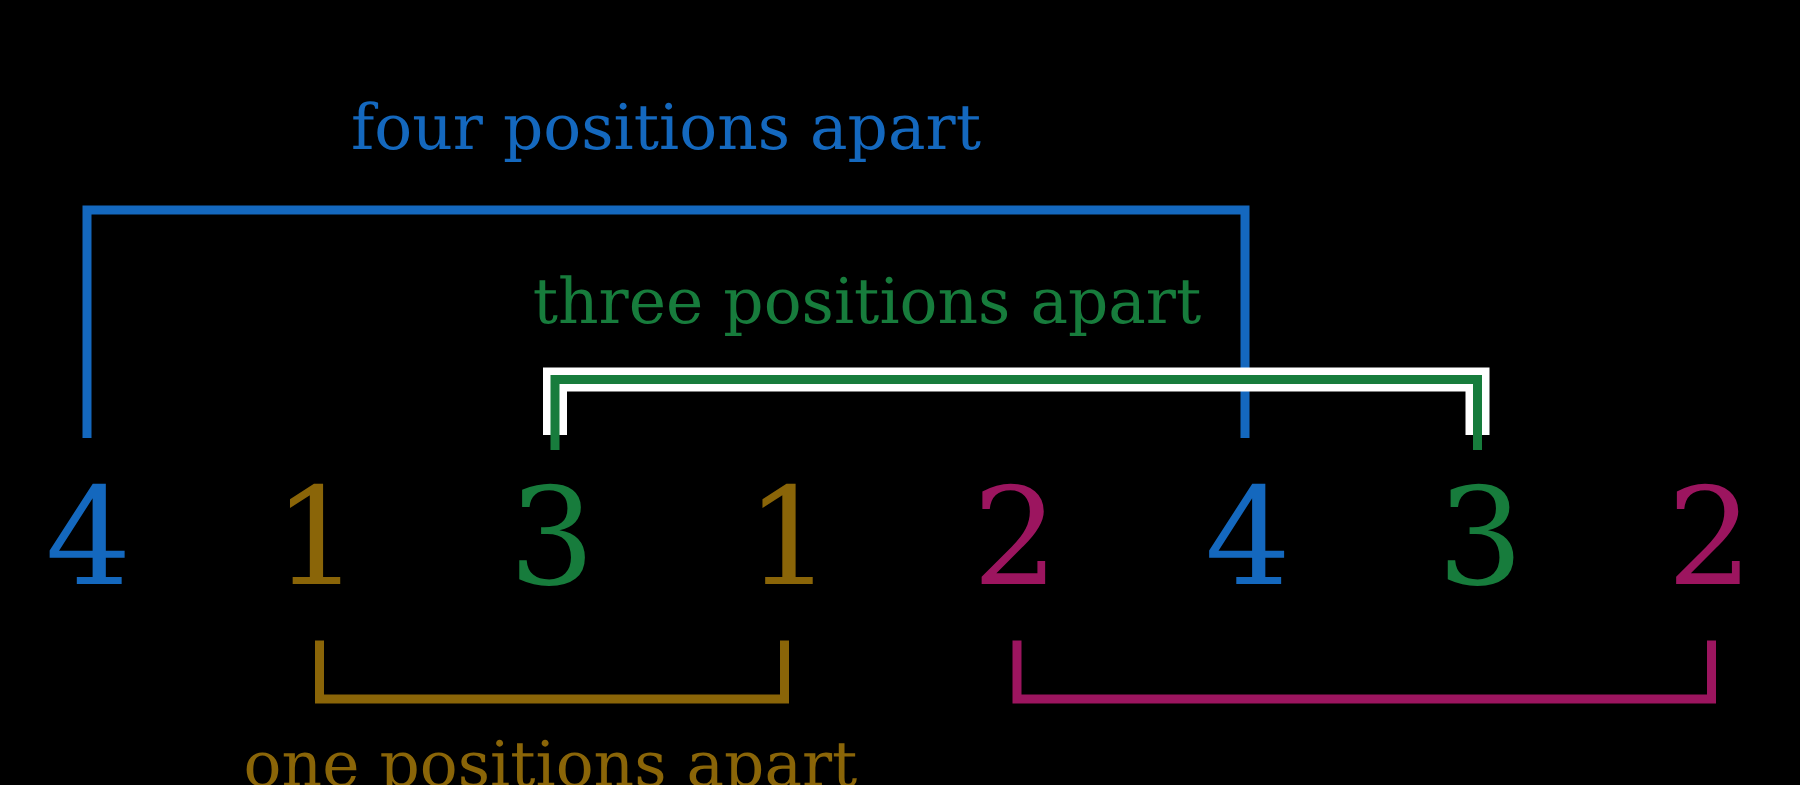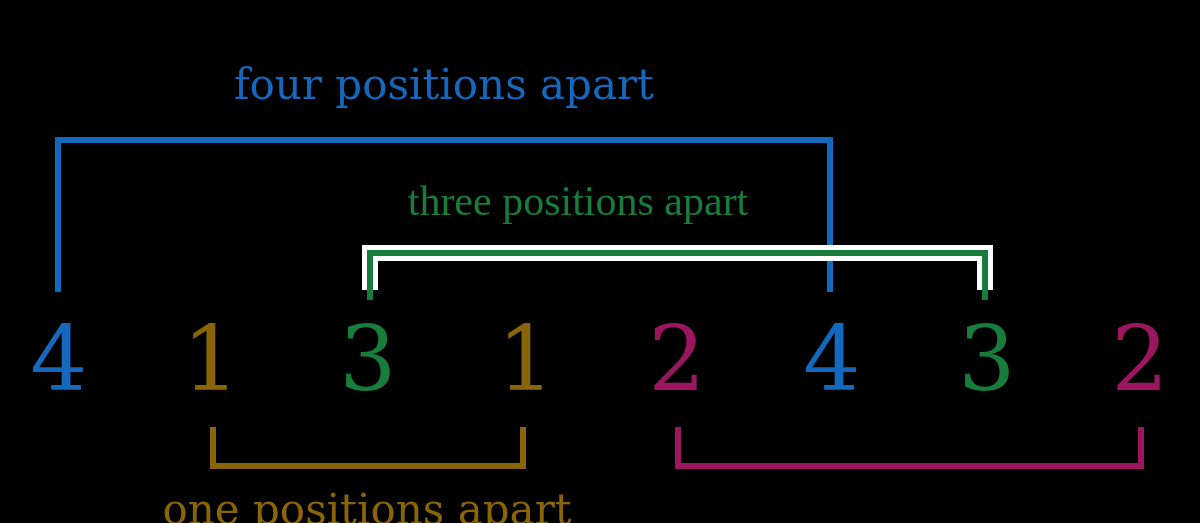--- a/index.html
+++ b/index.html
@@ -50,21 +50,21 @@
 
     <path d="M370 258 L370 211 L985 211 L985 258" fill="none" stroke-width="6" stroke-linejoin="miter" stroke-linecap="butt" stroke="#177C3C"></path>
 
     <path d="M213 385 L213 424 L523 424 L523 385" fill="none" stroke-width="6" stroke-linejoin="miter" stroke-linecap="butt" stroke="#8A6508"></path>
 
     <path d="M678 385 L678 424 L1141 424 L1141 385" fill="none" stroke-width="6" stroke-linejoin="miter" stroke-linecap="butt" stroke="#9C155F"></path>
   </svg>
 
   <div class="caption" style="left: 444px; top: 22px; color: rgb(20, 104, 190);">four positions apart</div>
 
-  <div class="caption" style="left: 578px; top: 138px; color: rgb(23, 124, 60); font-family: Liberation Serif, serif;">three positions apart</div>
+  <div class="caption" style="left: 578px; top: 138px; color: rgb(23, 124, 60);">three positions apart</div>
 
   <div class="caption" style="left: 367px; top: 447px; color: rgb(138, 101, 8);">one positions apart</div>
 
 
   <span class="num" style="left: 59px; color: rgb(20, 104, 190);">4</span>
   <span class="num" style="left: 211px; color: rgb(138, 101, 8);">1</span>
   <span class="num" style="left: 368px; color: rgb(23, 124, 60);">3</span>
   <span class="num" style="left: 526px; color: rgb(138, 101, 8);">1</span>
   <span class="num" style="left: 677px; color: rgb(156, 21, 95);">2</span>
   <span class="num" style="left: 832px; color: rgb(20, 104, 190);">4</span>

